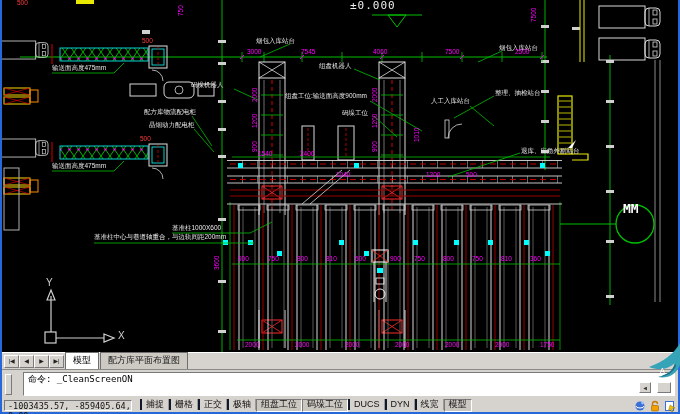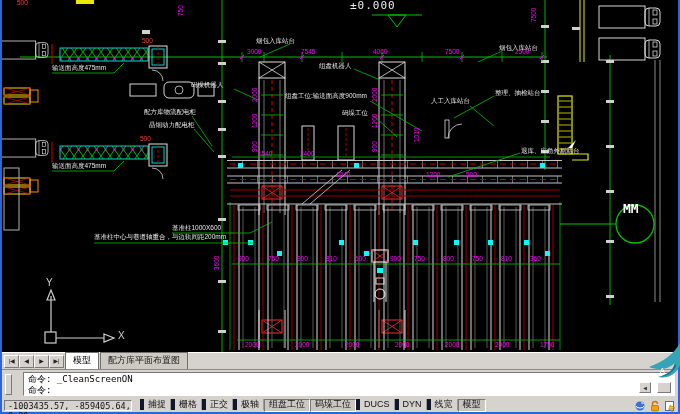--- a/index.html
+++ b/index.html
@@ -33,21 +33,21 @@
   .hscroll{position:absolute;right:3px;bottom:2px;display:flex;}
   .hbtn{width:12px;height:11px;background:#d6d3ce;border:1px solid;border-color:#fff #7a7a7a #7a7a7a #fff;
         font-size:6px;line-height:9px;text-align:center;color:#333;box-sizing:border-box;}
   .hthumb{width:14px;height:11px;background:#d6d3ce;border:1px solid;border-color:#fff #7a7a7a #7a7a7a #fff;margin-left:6px;box-sizing:border-box;}
   
   .status{position:absolute;left:0;top:399px;width:676px;height:13px;background:#d6d3ce;
           display:flex;align-items:center;font-size:9px;box-sizing:border-box;padding:0 2px;}
   .coords{width:128px;height:11px;line-height:11px;background:#d6d3ce;border:1px solid;border-color:#7a7a7a #fff #fff #7a7a7a;
           font:8.5px "DejaVu Sans Mono",monospace;color:#111;padding-left:3px;box-sizing:border-box;flex:none;}
   .sbtns{display:flex;margin-left:8px;}
-  .sbtn{padding:0 4px;height:11px;line-height:11px;color:#111;border-left:4px solid #0f172a;border-right:1px solid #9a9a9a;white-space:nowrap;}
+  .sbtn{padding:0 4px;height:11px;line-height:11px;color:#111;border-left:2px solid #0f172a;border-right:1px solid #9a9a9a;white-space:nowrap;}
   .sbtn.pressed{border:1px solid;border-color:#7a7a7a #fff #fff #7a7a7a;background:#cac6c0;line-height:9px;}
   .tray{margin-left:auto;display:flex;align-items:center;gap:3px;}
   .tray svg{display:block;}
   
   .logo{position:absolute;left:640px;top:340px;width:42px;height:42px;z-index:9;}
 </style>
 </head>
 <body>
 
 <div class="win">
@@ -395,21 +395,20 @@
   <svg class="logo" viewBox="0 0 42 42">
     <path d="M38,3 C31,15 22,21 7,27 C17,31 27,29 33,23 C31,31 25,35 16,37 C27,39 37,33 39,21 C40,14 39,8 38,3 Z" fill="#35a3b8"></path>
     <path d="M33,23 C31,31 25,35 16,37 C24,37 31,33 34,26 Z" fill="#1b6f86"></path>
     <text x="18" y="33" font-size="7" fill="#fff" font-family="Liberation Sans, sans-serif">A</text>
   </svg>
 
   <div class="cmd">
     <div class="grip"></div>
     <div class="cmdbox">
       <div class="cmdline">命令: _CleanScreenON</div>
-      <div class="cmdline">命令:</div>
       <div class="hscroll">
         <div class="hbtn">◀</div>
         <div class="hthumb"></div>
       </div>
     </div>
   </div>
 
   <div class="status">
     <div class="coords">-1003435.57, -859405.64, 0.00</div>
     <div class="sbtns">

